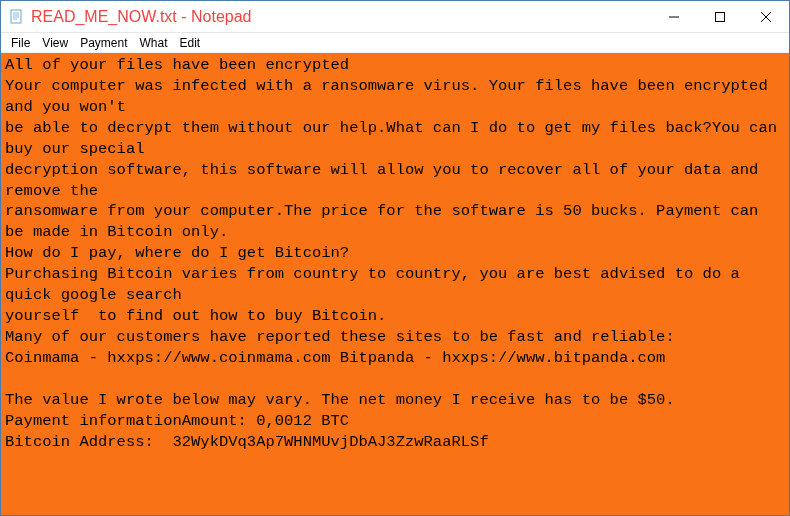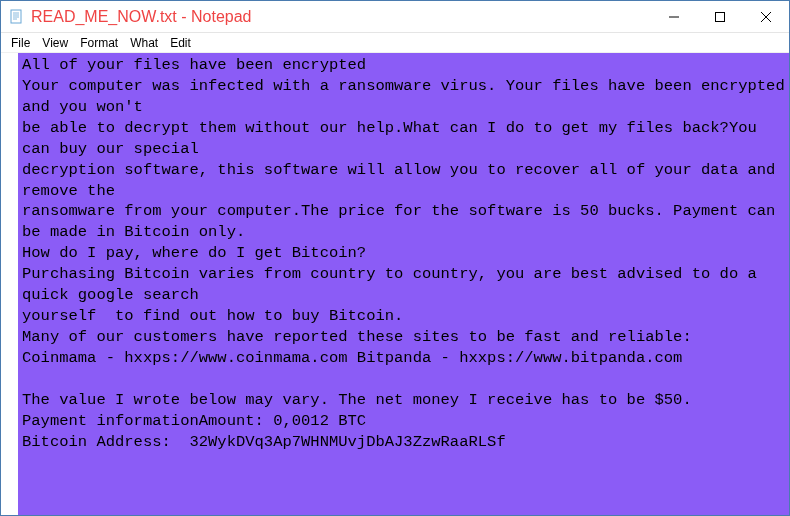--- a/index.html
+++ b/index.html
@@ -73,22 +73,21 @@
     .content-area {
       flex: 1;
       padding: 2px 4px;
       font-family: Consolas, "Courier New", monospace;
       font-size: 15.5px;
       line-height: 1.35;
       color: #000;
       white-space: pre-wrap;
       word-wrap: break-word;
       overflow: hidden;
-      background: #8b5cf6;
-      margin-left: 17px;
+      background: #f97316;
     }
   </style>
 </head>
 <body>
 
 <div class="window">
   <div class="title-bar">
     <div class="title-icon">
       <svg width="16" height="16" viewBox="0 0 16 16">
         <rect x="2" y="1" width="10" height="13" fill="#fff" stroke="#6ba8d6" stroke-width="1"></rect>
@@ -114,21 +113,21 @@
         <svg width="10" height="10" viewBox="0 0 10 10">
           <line x1="0" y1="0" x2="10" y2="10" stroke="#000" stroke-width="1"></line>
           <line x1="10" y1="0" x2="0" y2="10" stroke="#000" stroke-width="1"></line>
         </svg>
       </button>
     </div>
   </div>
   <div class="menu-bar">
     <span class="menu-item">File</span>
     <span class="menu-item">View</span>
-    <span class="menu-item">Format</span>
+    <span class="menu-item">Payment</span>
     <span class="menu-item">What</span>
     <span class="menu-item">Edit</span>
   </div>
   <div class="content-area">All of your files have been encrypted
 Your computer was infected with a ransomware virus. Your files have been encrypted and you won't
 be able to decrypt them without our help.What can I do to get my files back?You can buy our special
 decryption software, this software will allow you to recover all of your data and remove the
 ransomware from your computer.The price for the software is 50 bucks. Payment can be made in Bitcoin only.
 How do I pay, where do I get Bitcoin?
 Purchasing Bitcoin varies from country to country, you are best advised to do a quick google search

